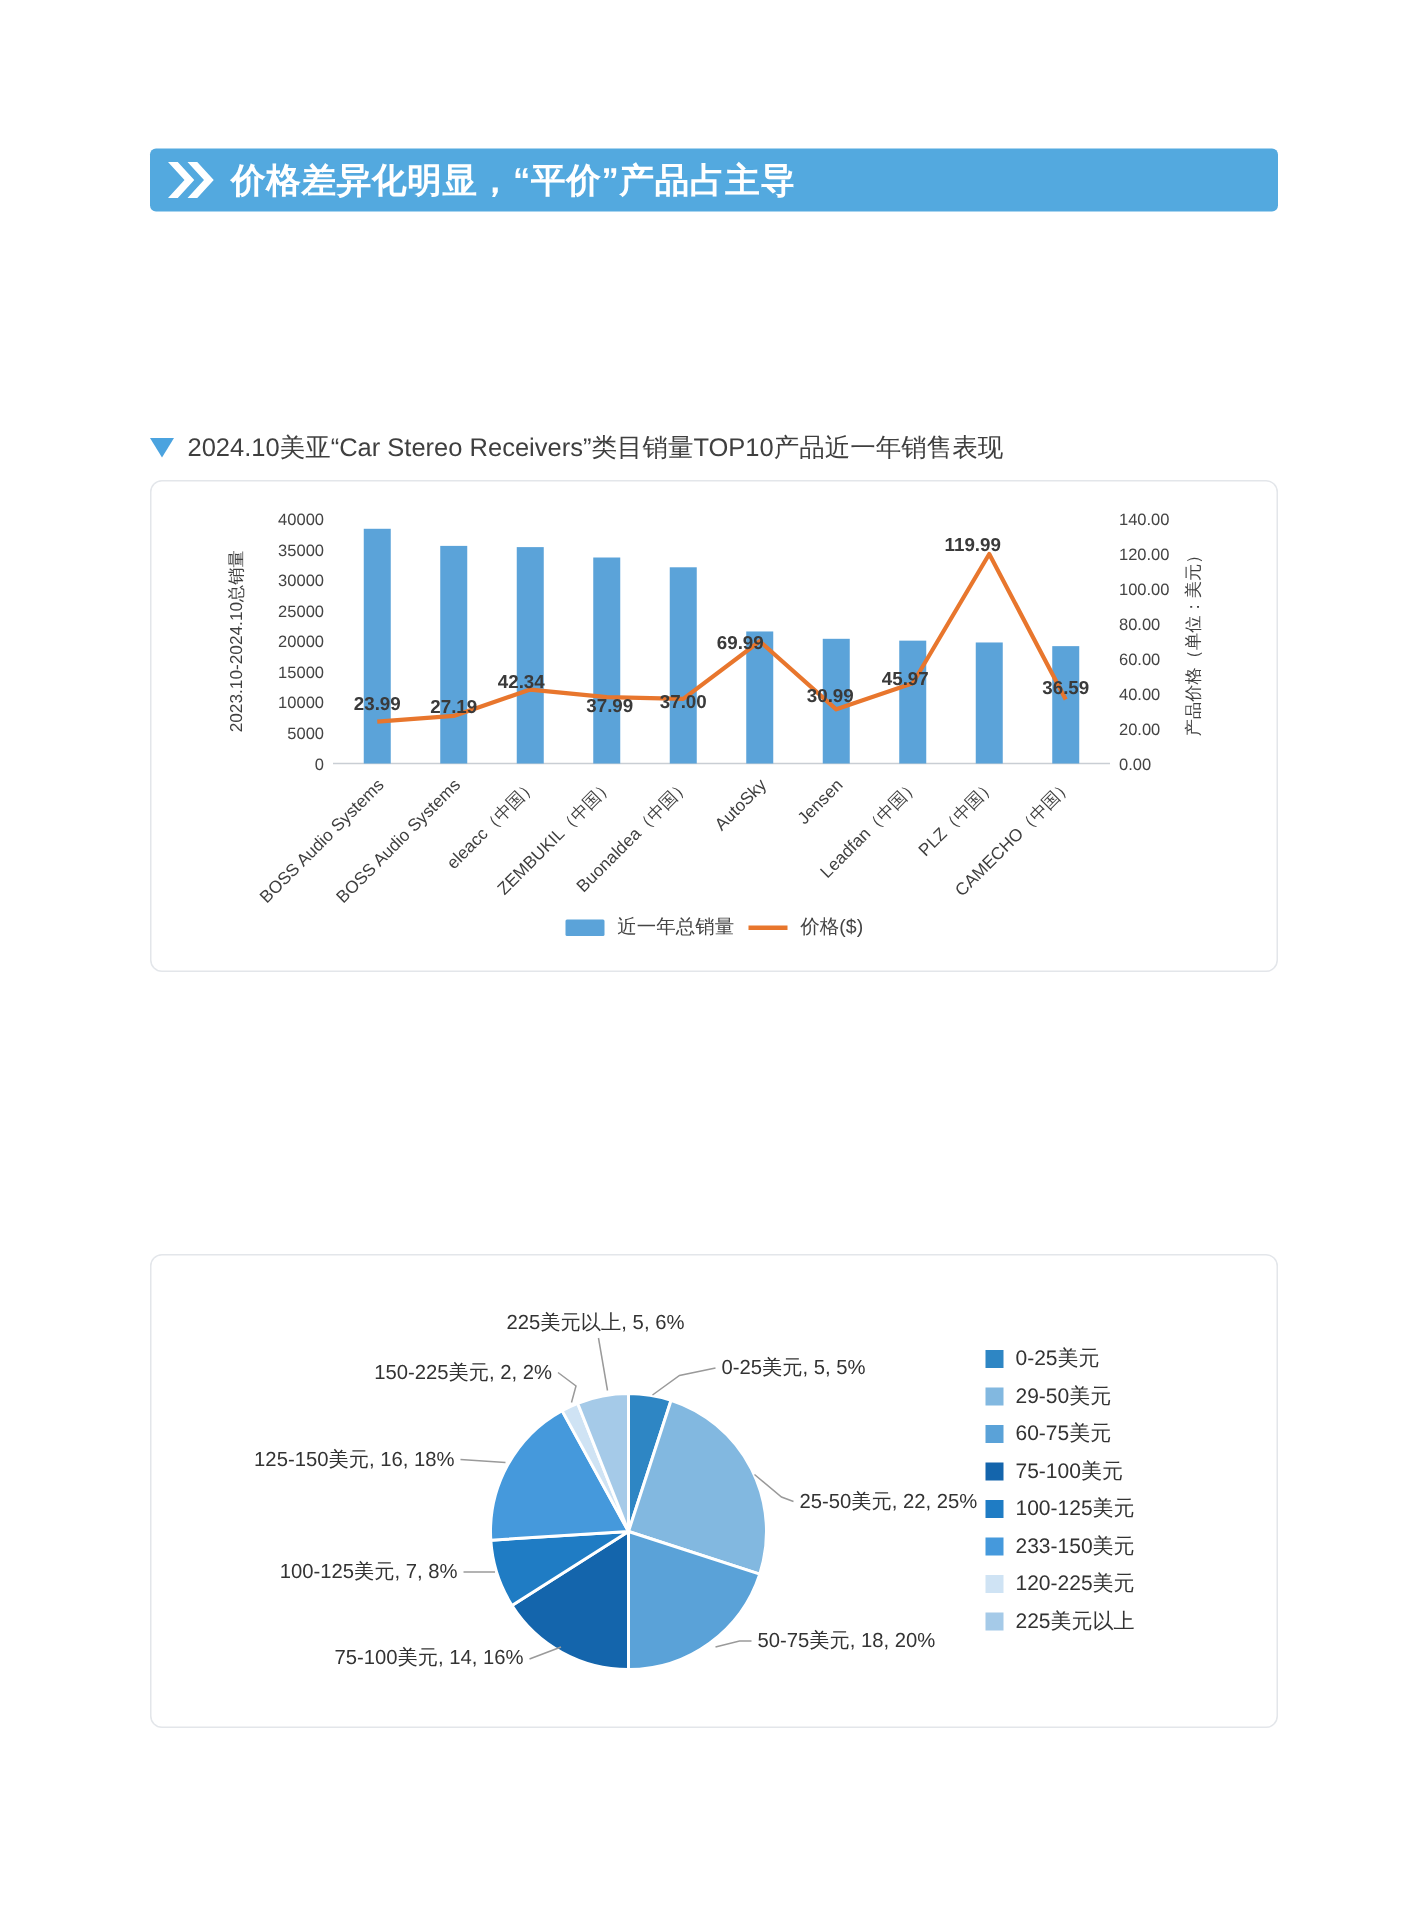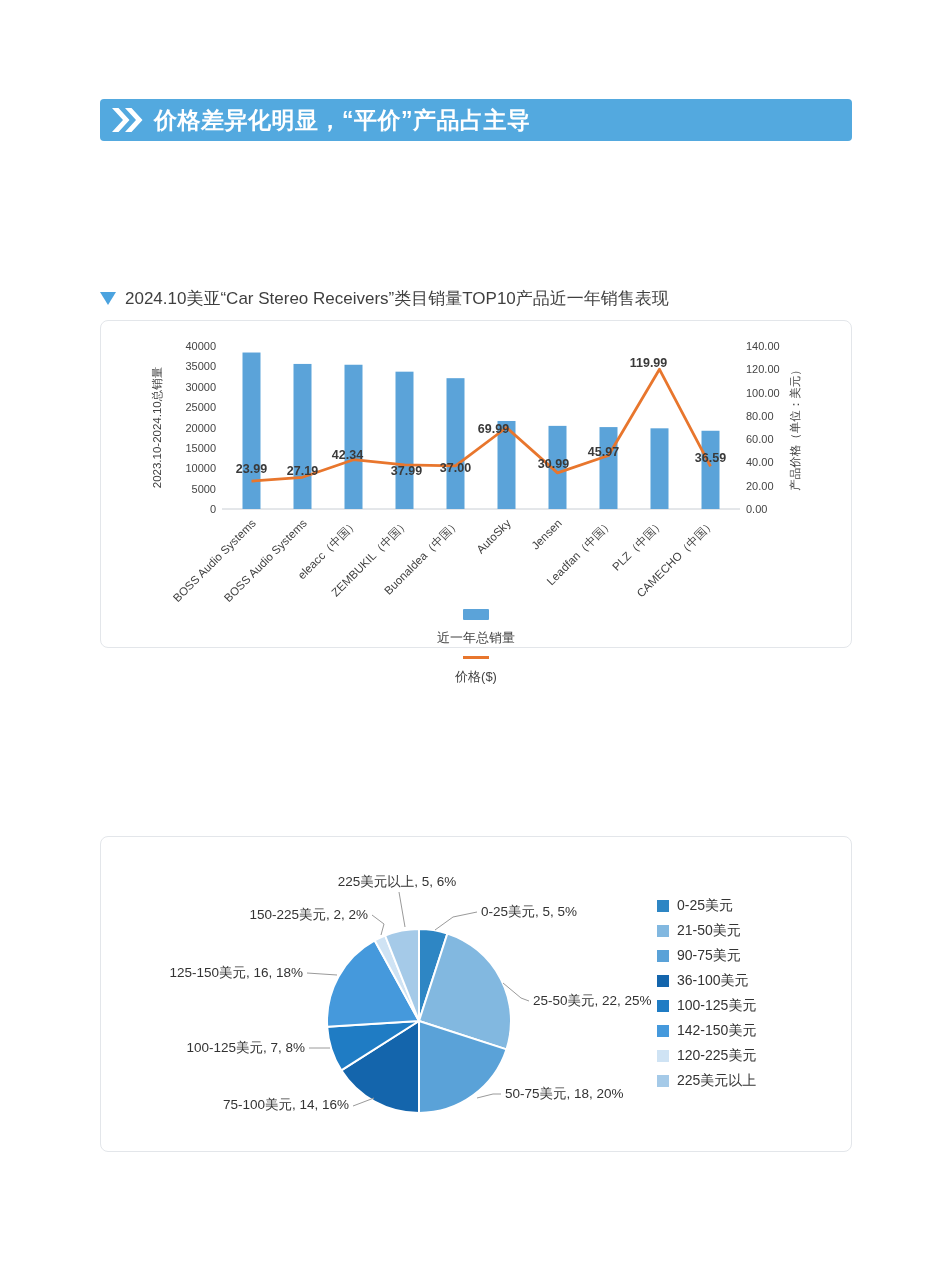--- a/index.html
+++ b/index.html
@@ -18,21 +18,21 @@
   .cap1{top:287px;}
   .cap2{top:804px;}
   .tri{width:0;height:0;border-left:8px solid transparent;border-right:8px solid transparent;
        border-top:13px solid #4BA3DF;}
   .card{position:absolute;left:100px;width:752px;background:#fff;border:1px solid #e3e6ea;
         border-radius:8px;box-sizing:border-box;}
   .card1{top:320px;height:328px;}
   .card2{top:836px;height:316px;}
   .card svg{position:absolute;left:0;top:0;}
   .legend1{position:absolute;left:0;top:288px;width:100%;display:flex;justify-content:center;
-           align-items:center;gap:9px;font-size:13px;color:#444;flex-direction:column;}
+           align-items:center;gap:9px;font-size:13px;color:#444;}
   .sw-bar{width:26px;height:11px;border-radius:1px;}
   .sw-line{width:26px;height:3px;}
   .legend2{position:absolute;left:556px;top:56px;display:flex;flex-direction:column;}
   .legend2 .li{display:flex;align-items:center;gap:8px;height:25px;font-size:14px;color:#333;}
   .sw-sq{width:12px;height:12px;flex:0 0 12px;}
   .tick{font-size:11px;fill:#444;}
   .axis-title{font-size:11.5px;fill:#3f3f3f;}
   .xcat{font-size:11.5px;fill:#3f3f3f;}
   .dlabel{font-size:12.5px;font-weight:600;fill:#3a3a3a;}
   .plabel{font-size:13.5px;fill:#333;}
@@ -149,37 +149,37 @@
         <polyline points="304,90 298,55" fill="none" stroke="#9a9a9a" stroke-width="1"></polyline>
         <text x="296" y="49" text-anchor="middle" class="plabel">225美元以上, 5, 6%</text>
       </svg>
     <div class="legend2" id="pie-legend">
         <div class="li">
           <span class="sw-sq" style="background: rgb(46, 134, 196);"></span>
           <span>0-25美元</span>
         </div>
         <div class="li">
           <span class="sw-sq" style="background: rgb(130, 184, 224);"></span>
-          <span>21-50美元</span>
+          <span>29-50美元</span>
         </div>
         <div class="li">
           <span class="sw-sq" style="background: rgb(90, 162, 216);"></span>
-          <span>90-75美元</span>
+          <span>60-75美元</span>
         </div>
         <div class="li">
           <span class="sw-sq" style="background: rgb(20, 101, 172);"></span>
-          <span>36-100美元</span>
+          <span>75-100美元</span>
         </div>
         <div class="li">
           <span class="sw-sq" style="background: rgb(31, 124, 196);"></span>
           <span>100-125美元</span>
         </div>
         <div class="li">
           <span class="sw-sq" style="background: rgb(69, 153, 220);"></span>
-          <span>142-150美元</span>
+          <span>233-150美元</span>
         </div>
         <div class="li">
           <span class="sw-sq" style="background: rgb(207, 227, 244);"></span>
           <span>120-225美元</span>
         </div>
         <div class="li">
           <span class="sw-sq" style="background: rgb(165, 202, 232);"></span>
           <span>225美元以上</span>
         </div>
       </div>

